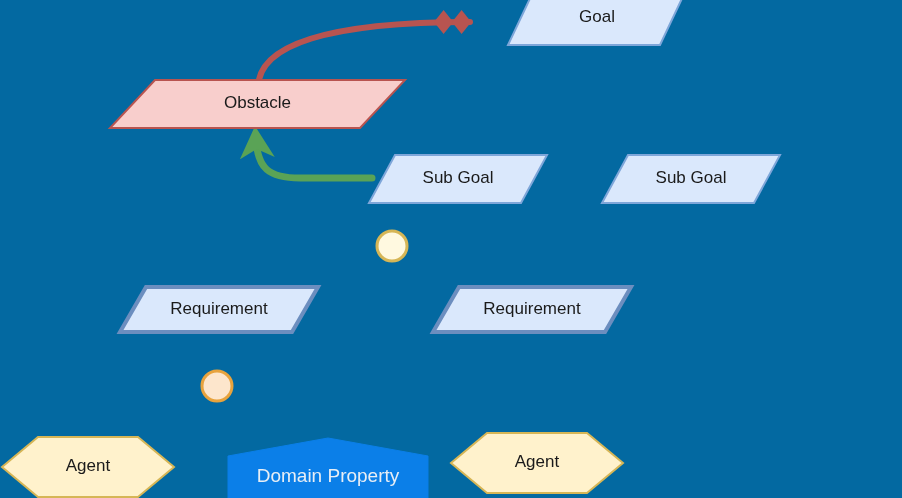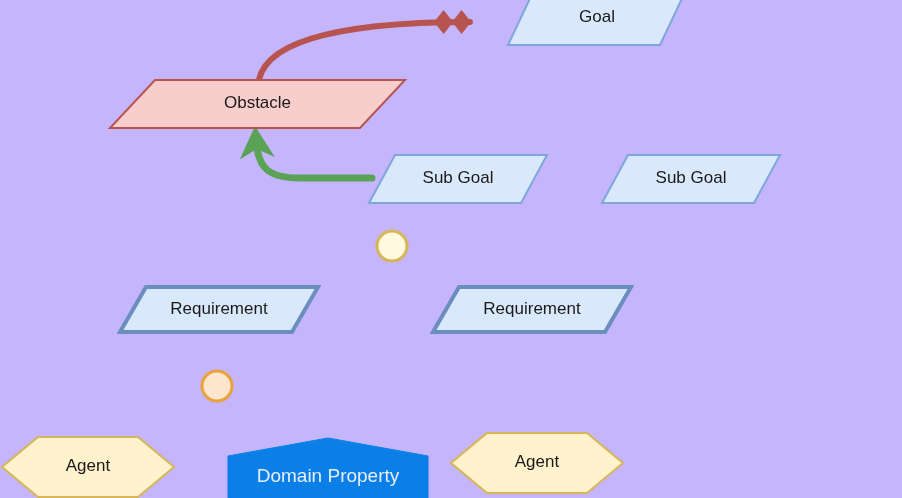--- a/index.html
+++ b/index.html
@@ -4,21 +4,21 @@
 <style>
   html, body {
     margin: 0;
     padding: 0;
     background: #000000;
   }
   #canvas-root {
     position: relative;
     width: 902px;
     height: 498px;
-    background: #c4b5fd;
+    background: #0369a1;
     overflow: hidden;
     font-family: "Liberation Sans", sans-serif;
   }
   #diagram-svg {
     position: absolute;
     left: 0;
     top: 0;
     width: 902px;
     height: 498px;
     display: block;

